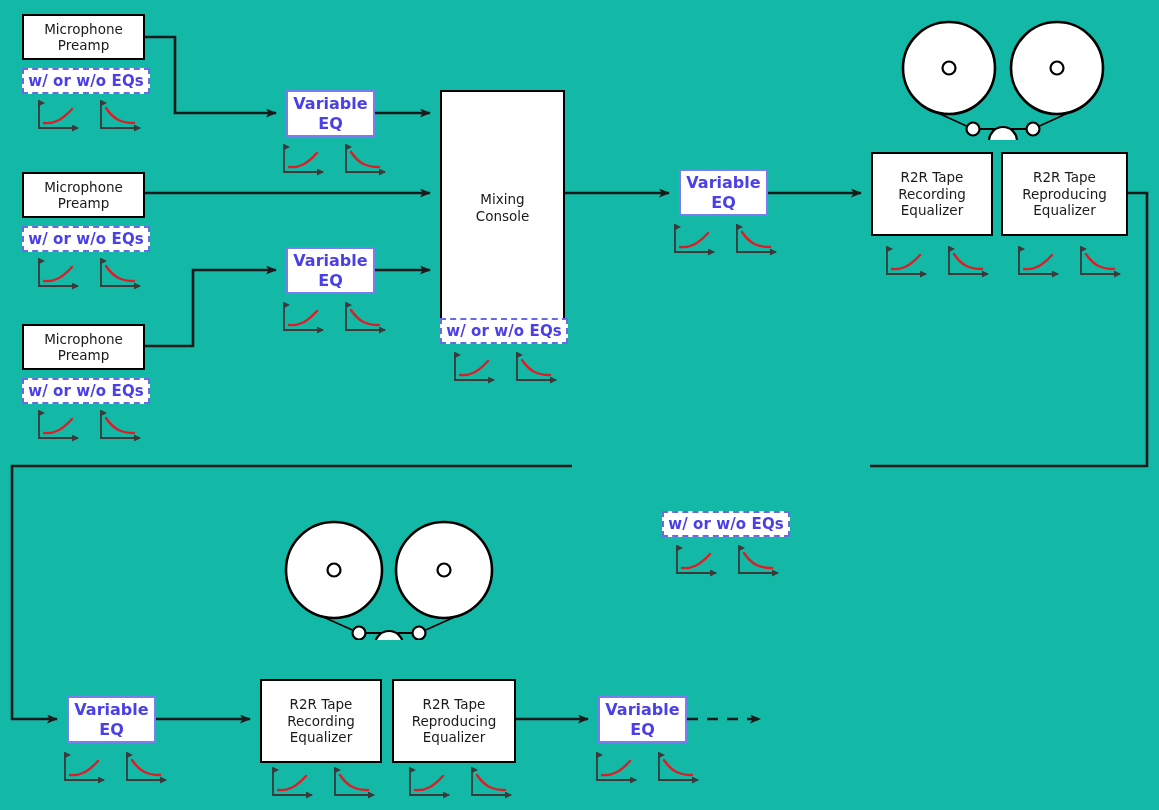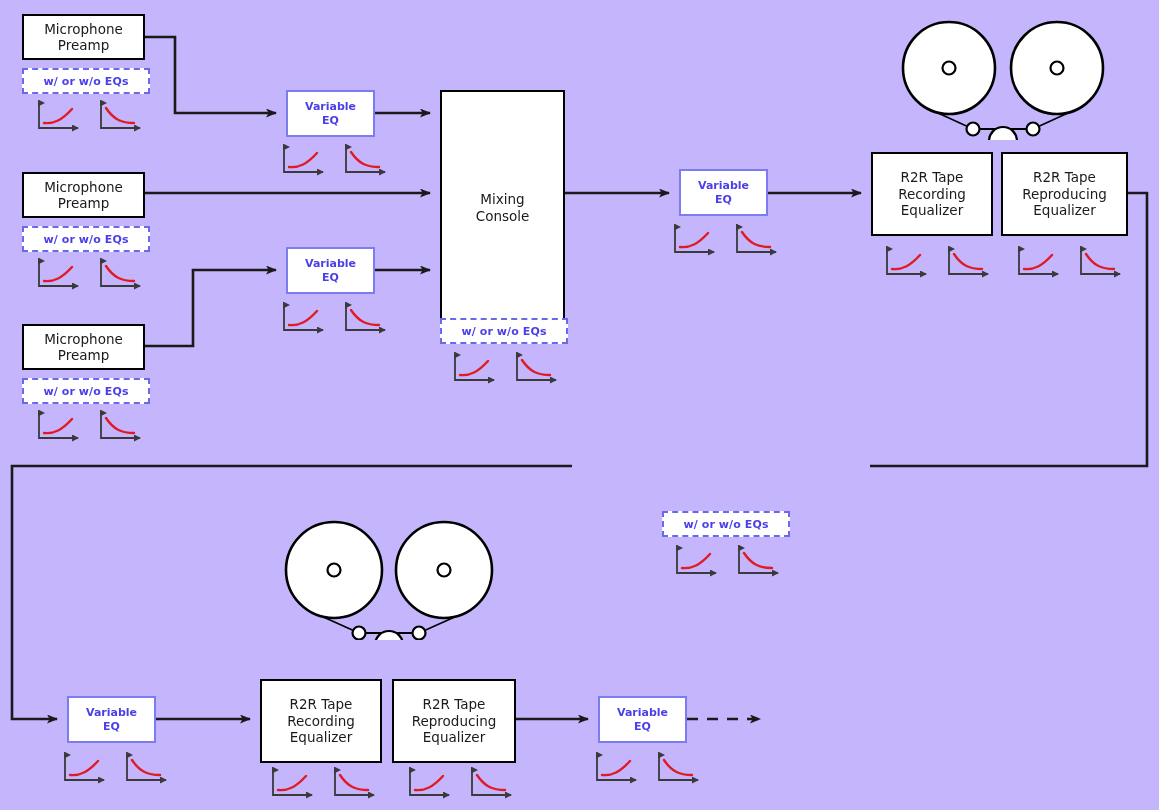--- a/index.html
+++ b/index.html
@@ -8,21 +8,21 @@
     padding: 0;
     background: #ffffff;
   }
   body {
     font-family: "DejaVu Sans", "Liberation Sans", sans-serif;
   }
   #stage {
     position: relative;
     width: 1159px;
     height: 810px;
-    background: #c4b5fd;
+    background: #14b8a6;
     overflow: hidden;
   }
   #wires {
     position: absolute;
     left: 0;
     top: 0;
     width: 1159px;
     height: 810px;
     pointer-events: none;
   }
@@ -45,30 +45,30 @@
   .node.plain {
     border: 2px solid #000000;
     color: #1a1a1a;
     font-size: 13.5px;
     line-height: 1.22;
   }
   .node.eq {
     border: 2px solid #7b7bf2;
     color: #4a3fe8;
     font-weight: bold;
-    font-size: 11px;
+    font-size: 16px;
     line-height: 1.22;
   }
   .annot {
     position: absolute;
     box-sizing: border-box;
     border: 2px dashed #6a6ae8;
     color: #4a3fe8;
     font-weight: bold;
-    font-size: 11px;
+    font-size: 15px;
     display: flex;
     align-items: center;
     justify-content: center;
     background: #ffffff;
     letter-spacing: 0.1px;
   }
   .curvepair {
     position: absolute;
     display: flex;
     gap: 10px;

